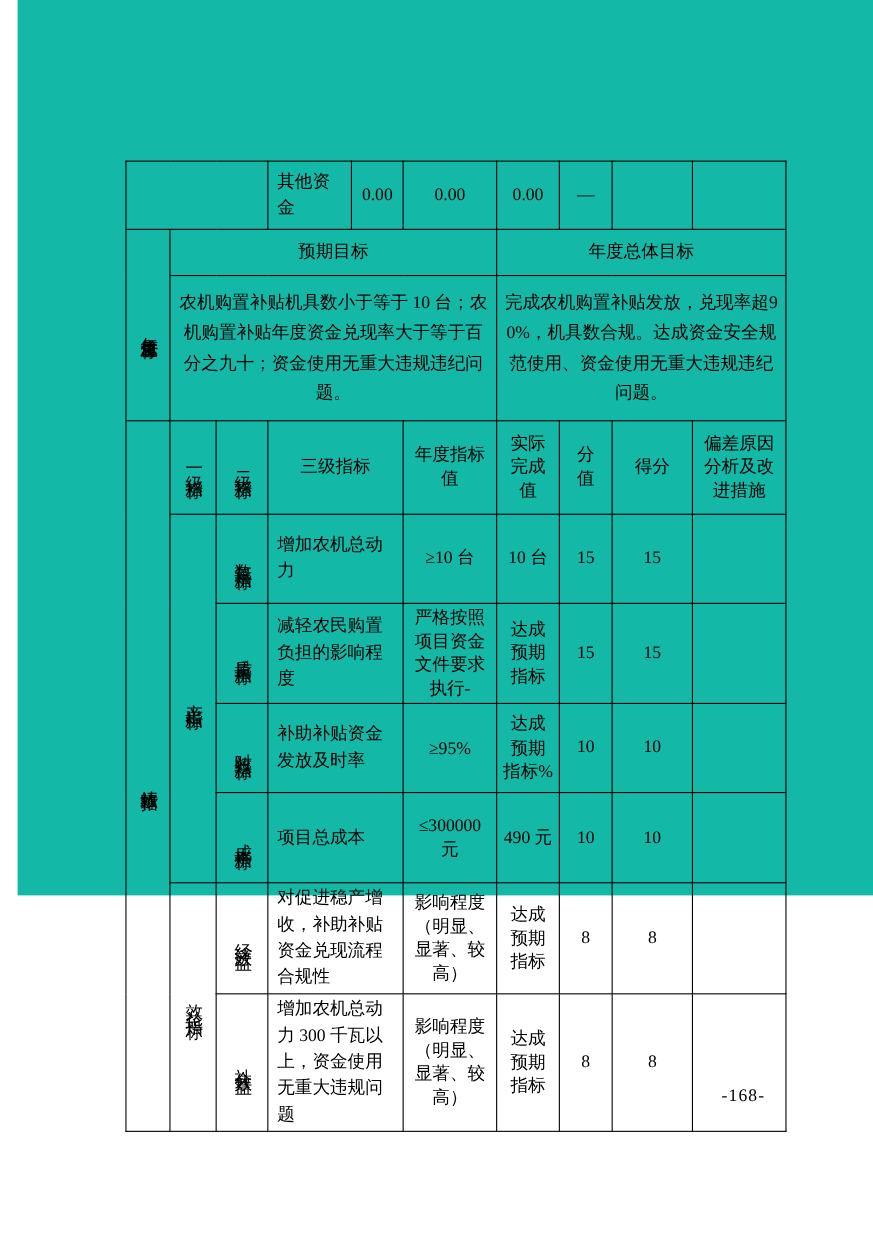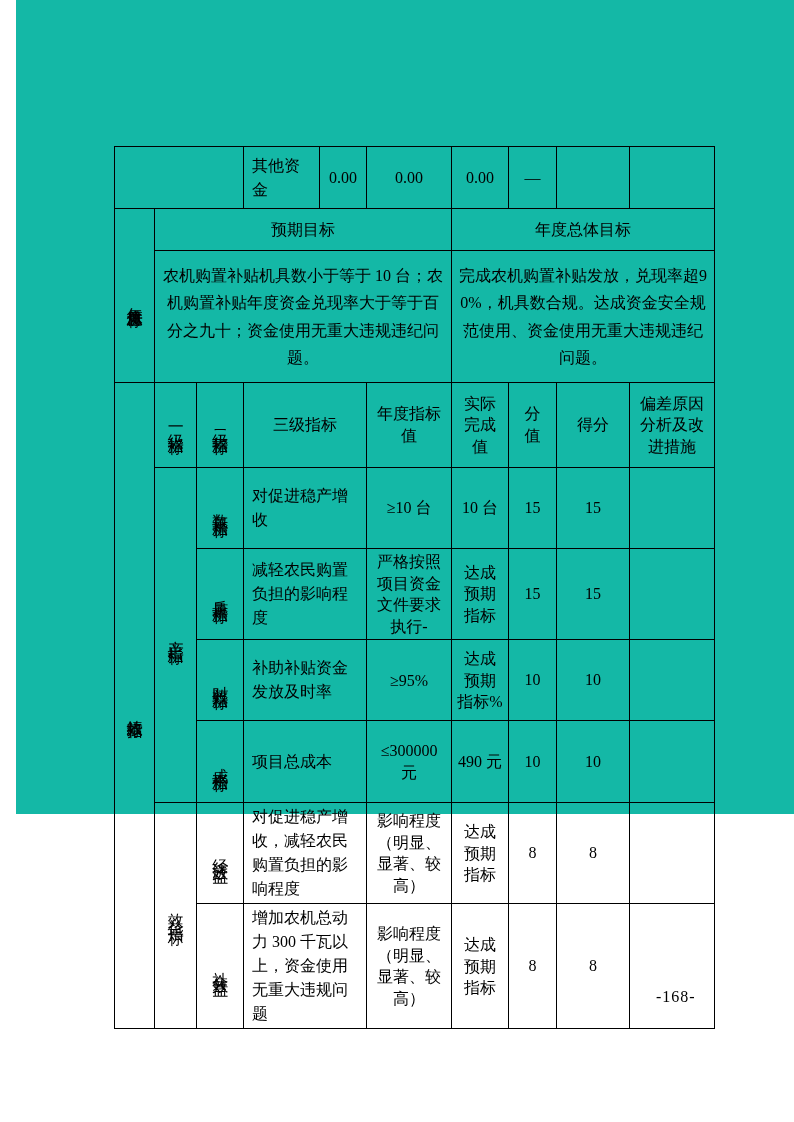--- a/index.html
+++ b/index.html
@@ -133,21 +133,21 @@
 进措施</td>
     </tr>
 
     <tr class="r5">
       <td rowspan="4">
         <span class="vtext ls3">产出指标</span>
       </td>
       <td>
         <span class="vtext ls3">数量指标</span>
       </td>
-      <td colspan="2" class="left pad8">对促进稳产增收</td>
+      <td colspan="2" class="left pad8">增加农机总动力</td>
       <td class="pre">≥10 台</td>
       <td class="pre tight">10 台</td>
       <td>15</td>
       <td>15</td>
       <td></td>
     </tr>
 
     <tr class="r6">
       <td>
         <span class="vtext ls3">质量指标</span>
@@ -192,21 +192,21 @@
       <td></td>
     </tr>
 
     <tr class="r9">
       <td rowspan="2">
         <span class="vtext ls6">效益指标</span>
       </td>
       <td>
         <span class="vtext ls3">经济效益</span>
       </td>
-      <td colspan="2" class="left pad8">对促进稳产增收，减轻农民购置负担的影响程度</td>
+      <td colspan="2" class="left pad8">对促进稳产增收，补助补贴资金兑现流程合规性</td>
       <td class="pre">影响程度
 （明显、
 显著、较
 高）</td>
       <td class="pre tight">达成
 预期
 指标</td>
       <td>8</td>
       <td>8</td>
       <td></td>

